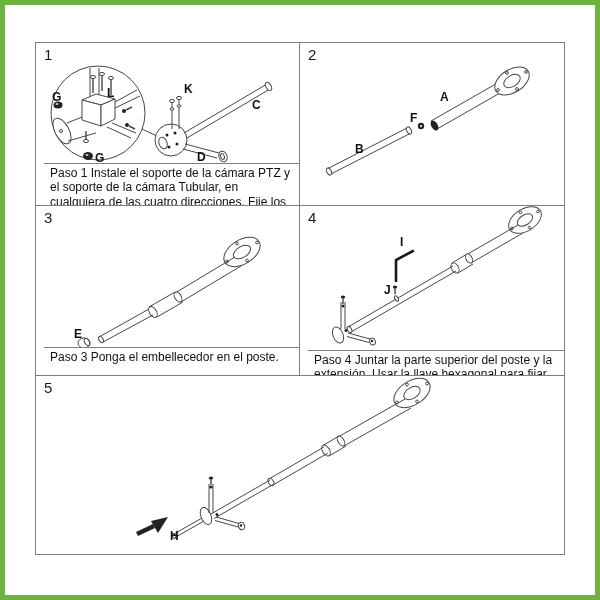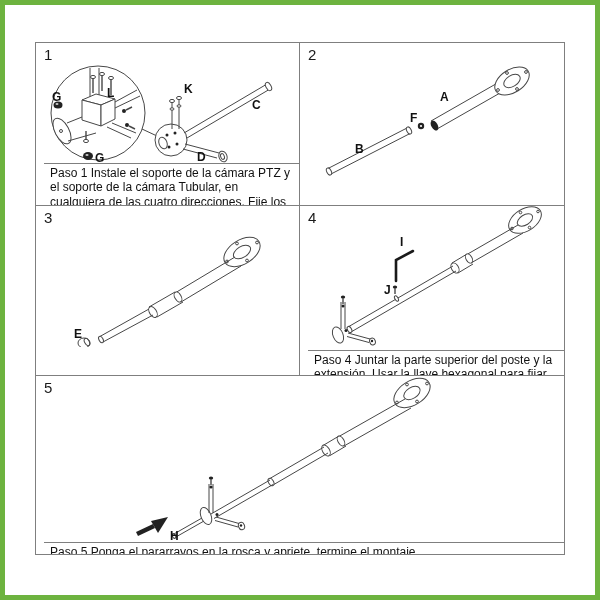--- a/index.html
+++ b/index.html
@@ -177,20 +177,21 @@
           <line class="ln" x1="113" y1="103" x2="63" y2="131"></line>
           <line class="ln" x1="117" y1="109" x2="67" y2="136"></line>
           <ellipse class="fl" cx="65" cy="133.5" rx="2" ry="3.5" transform="rotate(-28 65 133.5)"></ellipse>
         </g>
         <g>
           <ellipse class="fl" cx="48" cy="137" rx="6" ry="5"></ellipse>
           <ellipse class="ln" cx="51" cy="136" rx="2.3" ry="4" transform="rotate(-28 51 136)"></ellipse>
         </g>
         <text class="part" x="38" y="132">E</text>
       </svg>
+      <div class="caption">Paso 3 Ponga el embellecedor en el poste.</div>
     </div>
 
     <div class="panel p4">
       <div class="panel-number">4</div>
       <svg width="263" height="144" viewBox="0 0 263 144">
         <g>
           <ellipse class="fl" cx="225" cy="14" rx="18" ry="11" transform="rotate(-32 225 14)"></ellipse>
           <ellipse class="fl" cx="225" cy="14" rx="8.5" ry="5" transform="rotate(-32 225 14)"></ellipse>
           <circle class="ln" cx="238" cy="5.5" r="1.3"></circle>
           <circle class="ln" cx="212" cy="22.5" r="1.3"></circle>
@@ -286,17 +287,16 @@
           <line class="ln" x1="166" y1="142" x2="137" y2="158.5"></line>
           <line class="ln" x1="168" y1="145" x2="139" y2="161.5"></line>
           <ellipse class="fl" cx="138" cy="160" rx="1.5" ry="2.5" transform="rotate(-28 138 160)"></ellipse>
         </g>
         <g>
           <polygon class="dk" points="102,160 119,152 117,148 100,156"></polygon>
           <polygon class="dk" points="115,145 132,141 122,157"></polygon>
         </g>
         <text class="part" x="134" y="164">H</text>
       </svg>
-      <div class="caption">Paso 5 Ponga el pararrayos en la rosca y apriete, termine el montaje.</div>
     </div>
 
   </div>
 </div>
 
 </body></html>

